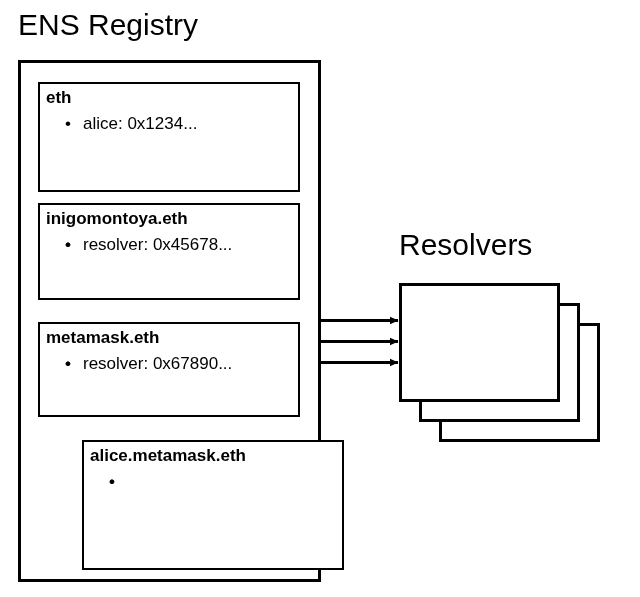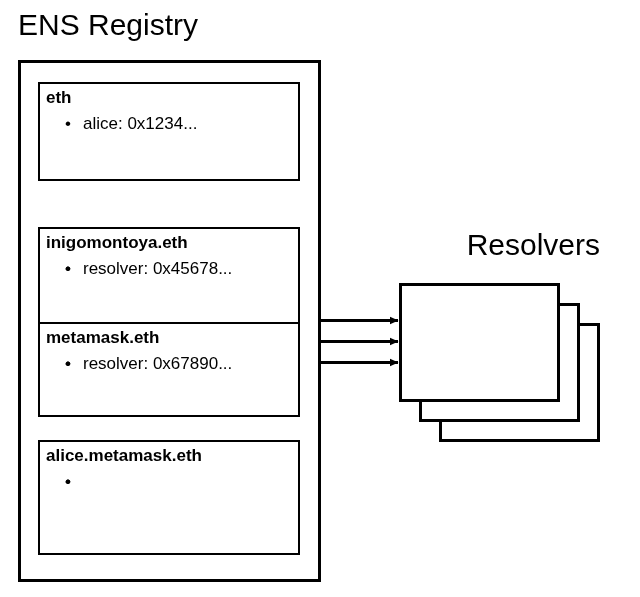--- a/index.html
+++ b/index.html
@@ -31,21 +31,21 @@
   }
   #registry-title {
     left: 18px;
     top: 8px;
     width: 303px;
   }
   #resolvers-title {
     left: 399px;
     top: 228px;
     width: 201px;
-    text-align: right;
+    text-align: left;
   }
 
   
   #registry-box {
     position: absolute;
     left: 18px;
     top: 60px;
     width: 303px;
     height: 522px;
     border: 3px solid #000000;
@@ -55,24 +55,24 @@
 
   
   .node-card {
     position: absolute;
     left: 38px;
     width: 262px;
     border: 2px solid #000000;
     box-sizing: border-box;
     background: #ffffff;
   }
-  #node-card-0 { top: 82px;  height: 99px; }
-  #node-card-1 { top: 203px; height: 97px; margin-top: 24px; }
+  #node-card-0 { top: 82px;  height: 110px; }
+  #node-card-1 { top: 203px; height: 97px; }
   #node-card-2 { top: 322px; height: 95px; text-decoration: underline; }
-  #node-card-3 { top: 440px; height: 115px; }
+  #node-card-3 { top: 440px; height: 130px; margin-left: 44px; }
 
   .node-name {
     position: absolute;
     left: 6px;
     top: 3px;
     font-size: 17px;
     line-height: 22px;
     font-weight: bold;
     white-space: nowrap;
   }

